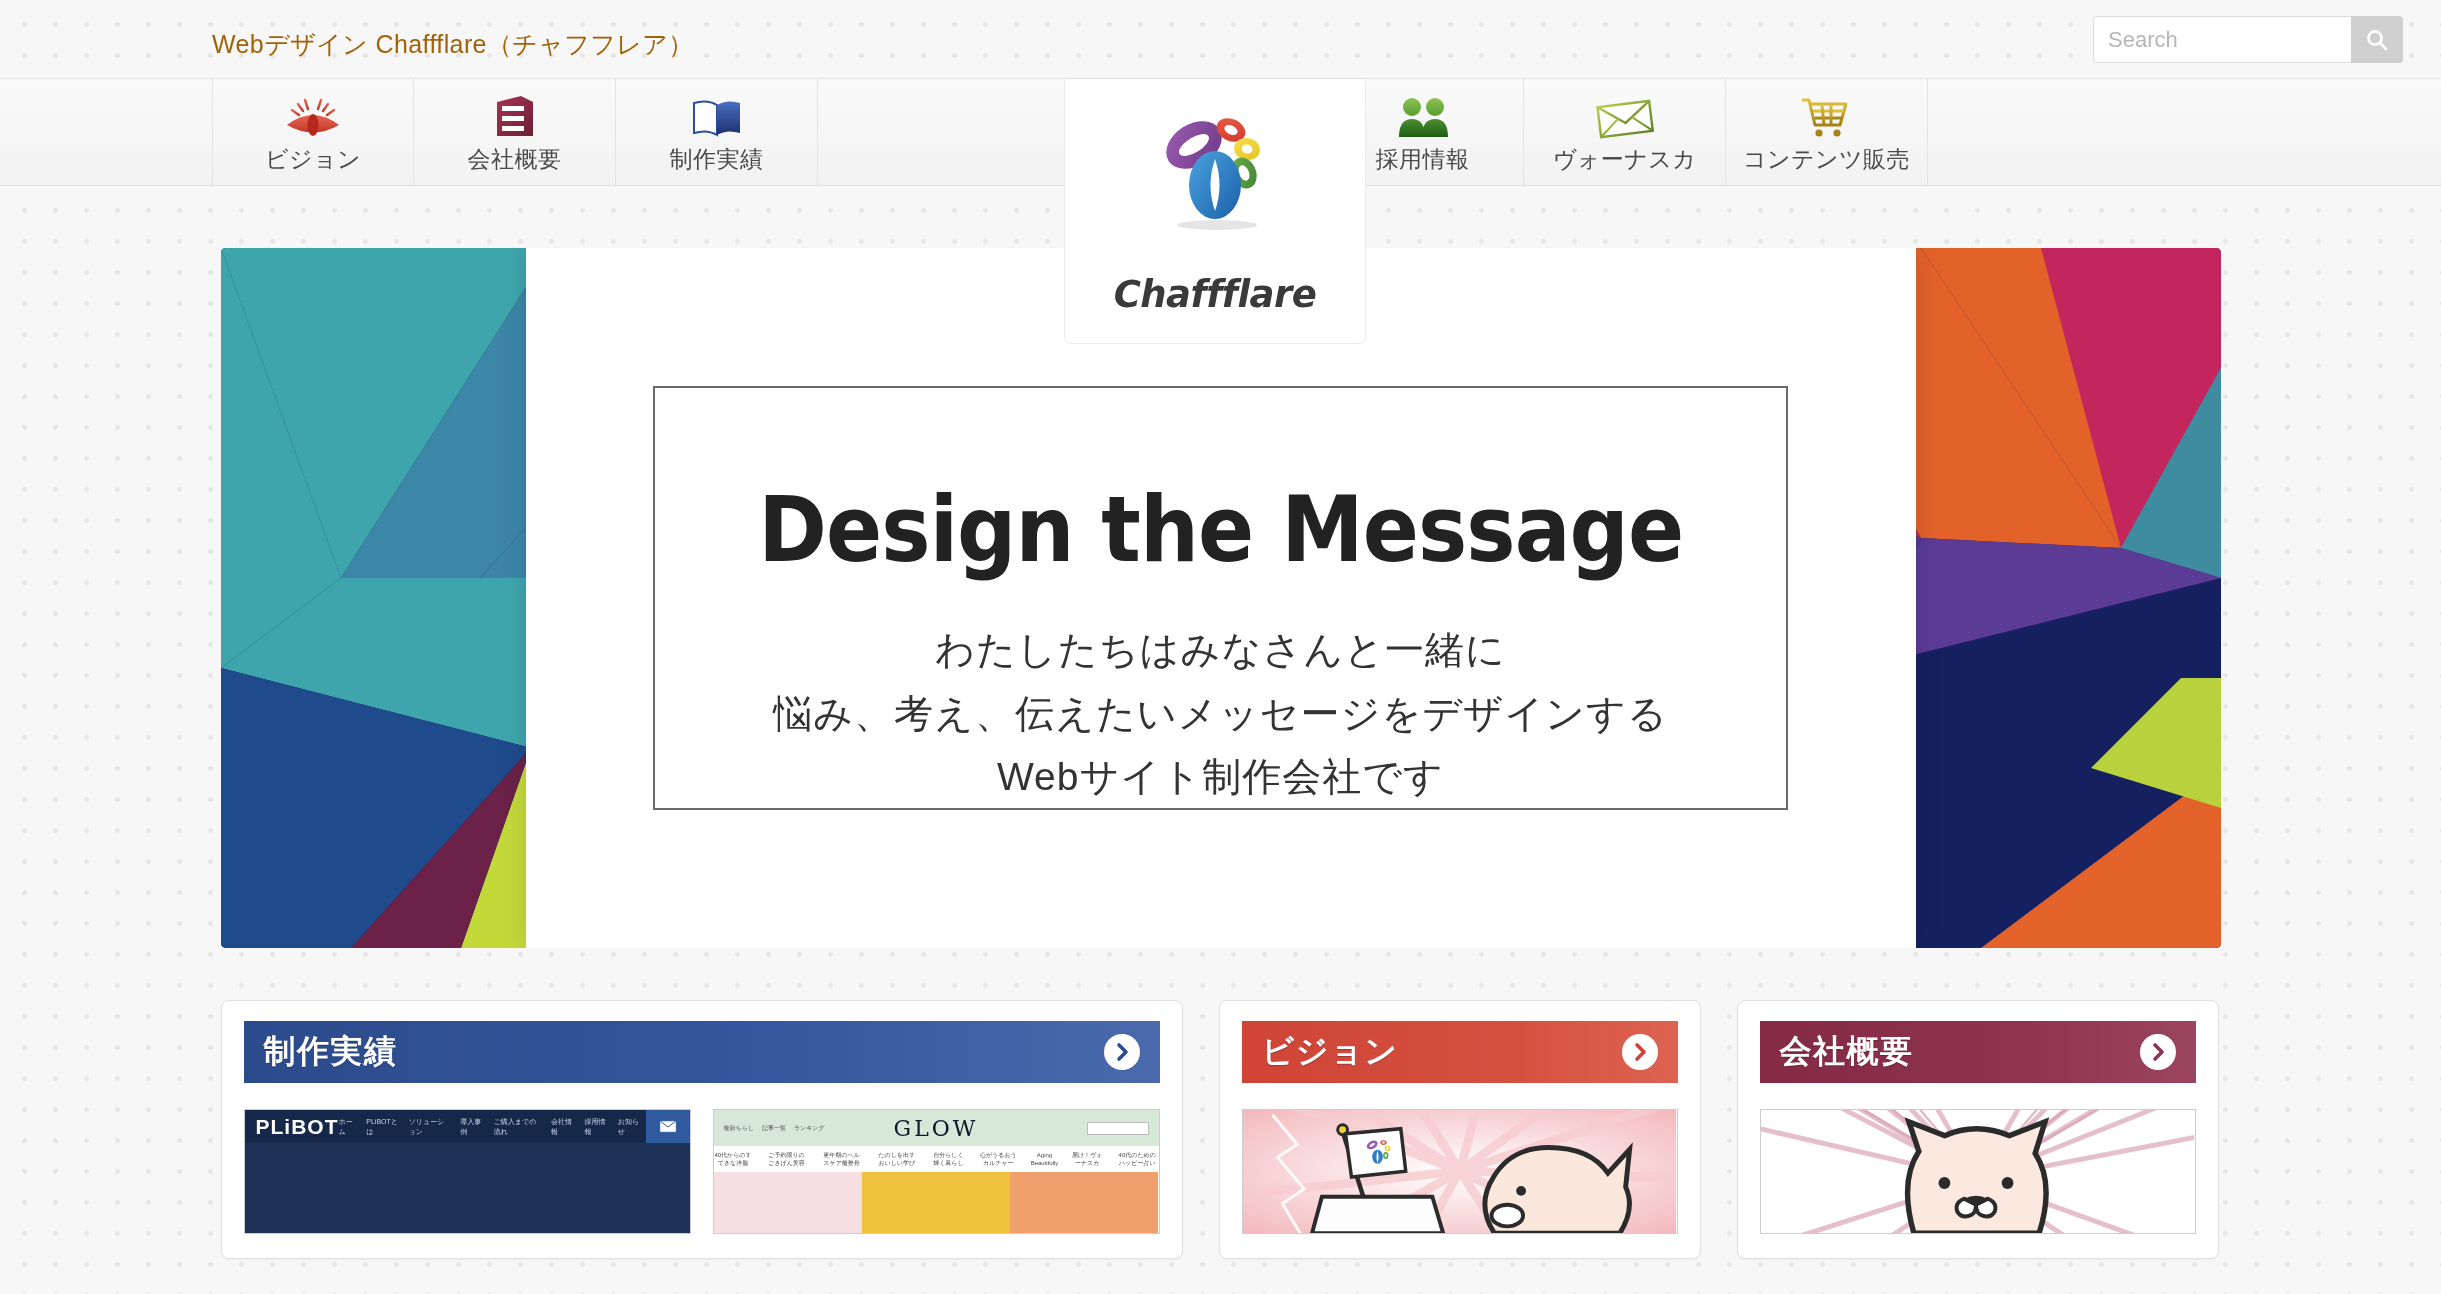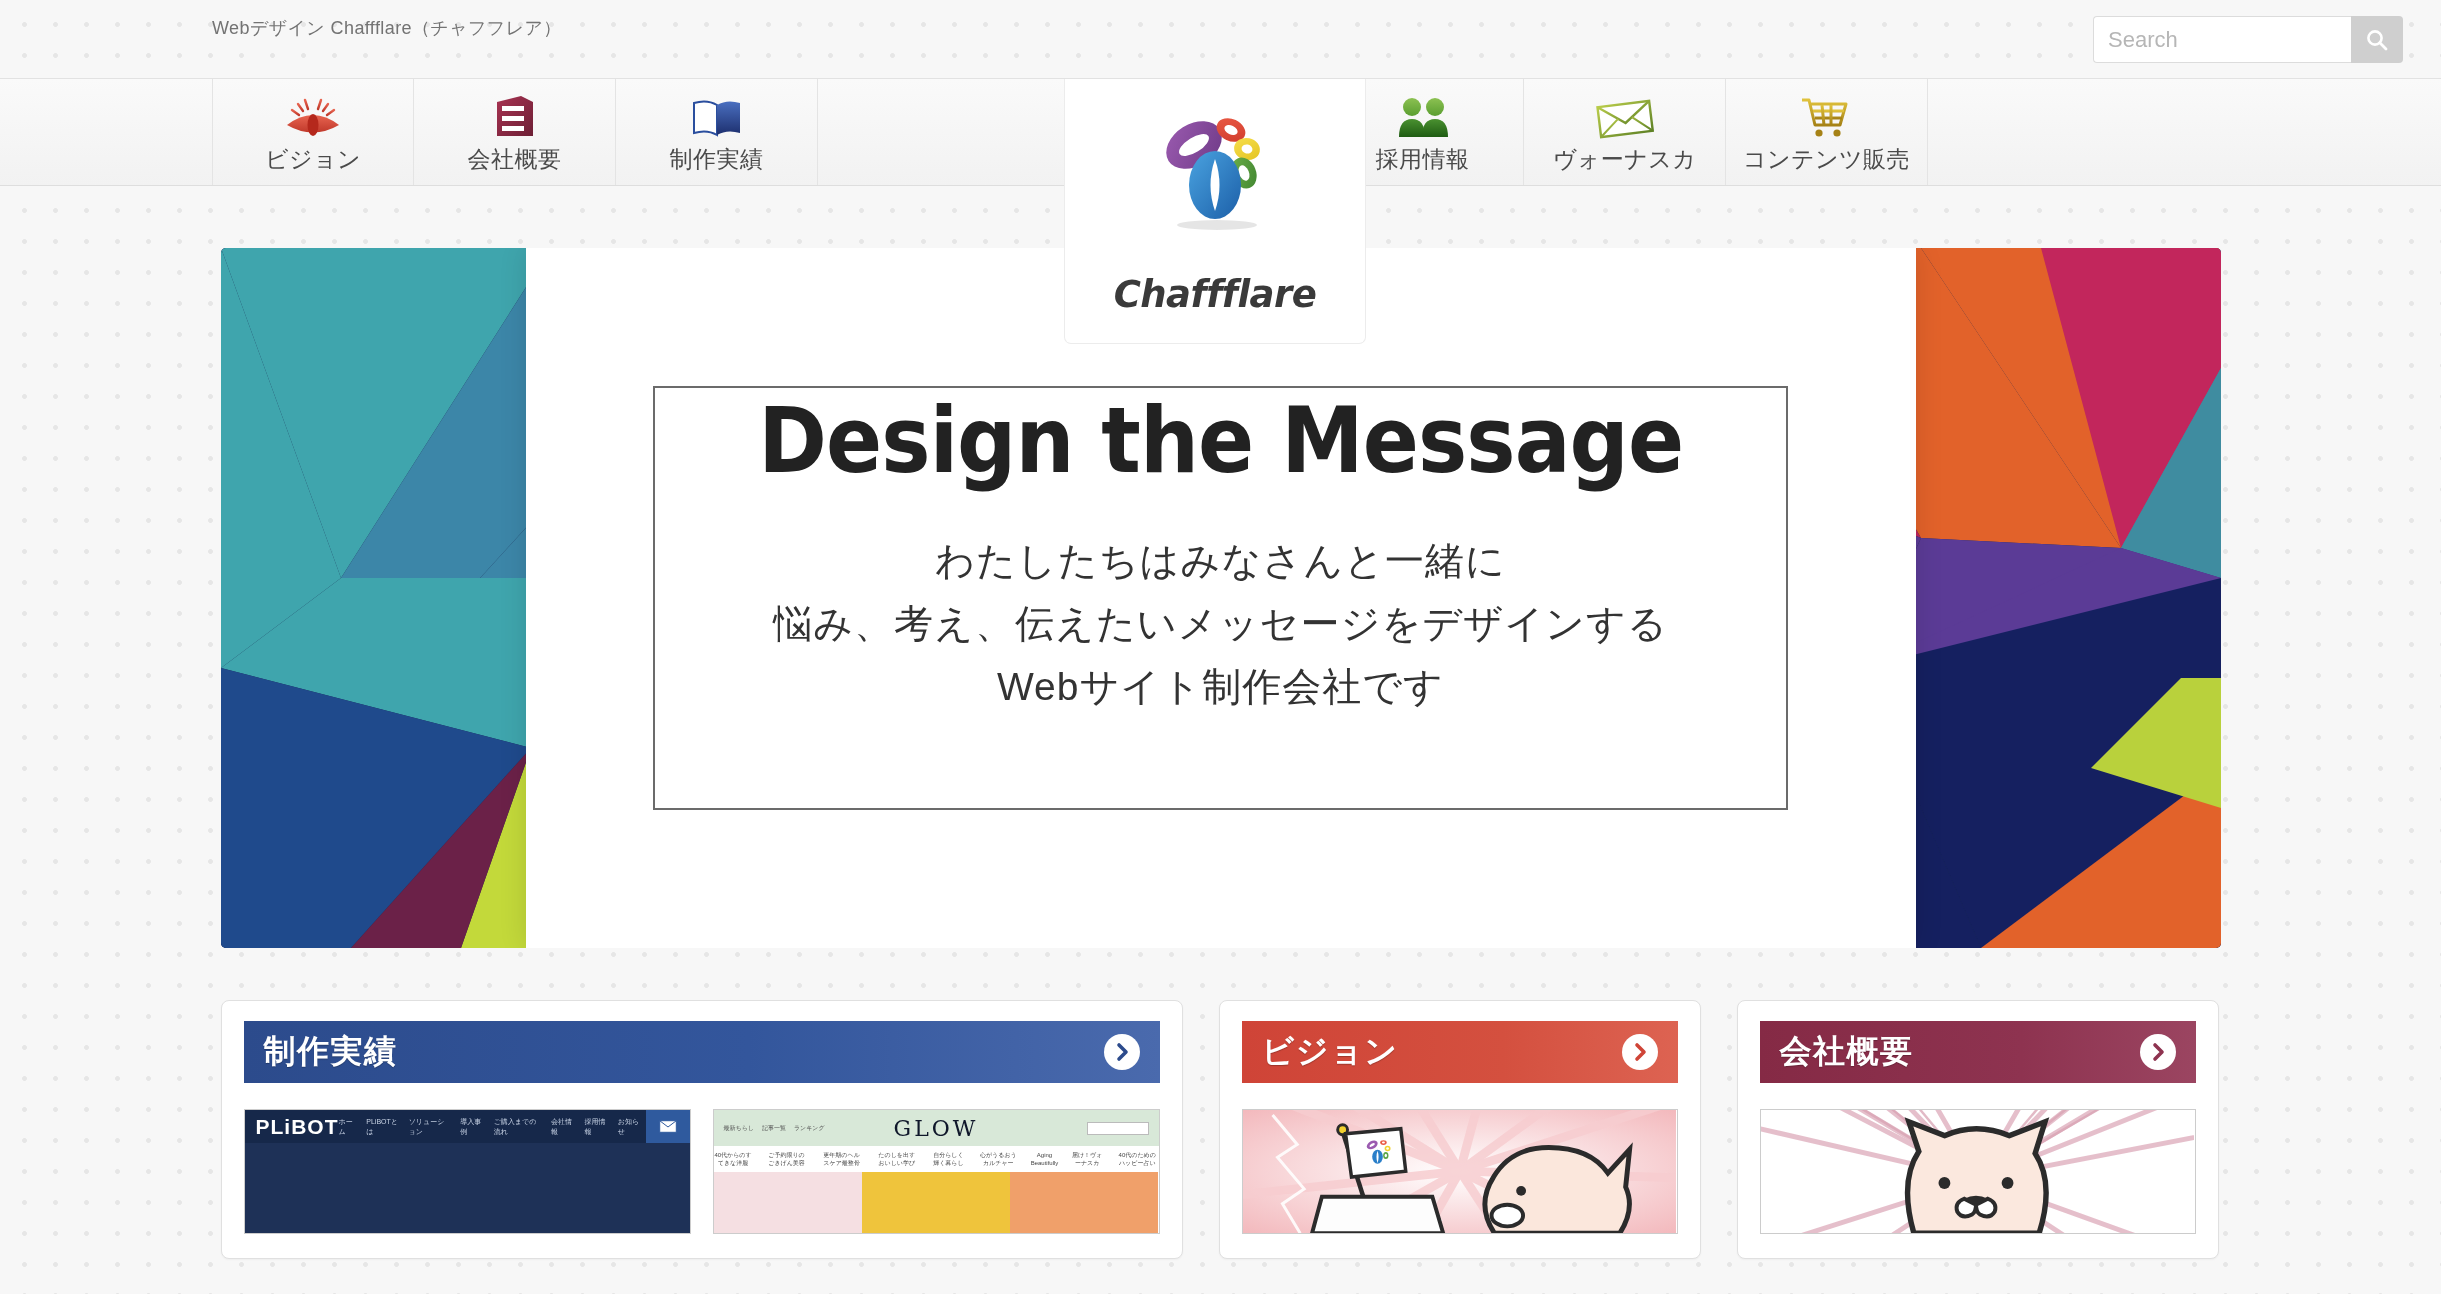--- a/index.html
+++ b/index.html
@@ -23,23 +23,23 @@
   
   .topbar {
     height: 78px;
     position: relative;
     display: flex;
     align-items: center;
   }
   .site-title {
     position: absolute;
     left: 212px;
-    top: 16px;
-    font-size: 18px;
-    color: #737373;
+    top: 28px;
+    font-size: 25px;
+    color: #a16207;
     letter-spacing: 0.4px;
     white-space: nowrap;
   }
   .search-wrap {
     position: absolute;
     right: 38px;
     top: 16px;
     display: flex;
     height: 47px;
   }
@@ -172,21 +172,21 @@
     justify-content: center;
     box-shadow: 0 0 26px rgba(0,0,0,0.12);
   }
   .hero-inner {
     width: 1135px;
     height: 424px;
     border: 2px solid #6b6b6b;
     display: flex;
     flex-direction: column;
     align-items: center;
-    justify-content: flex-start;
+    justify-content: flex-end;
   }
   .hero-title {
     font-family: "DejaVu Sans", sans-serif;
     font-weight: bold;
     font-size: 90px;
     color: #222;
     letter-spacing: -1px;
     margin-bottom: 36px;
     transform: scaleX(0.92);
   }

